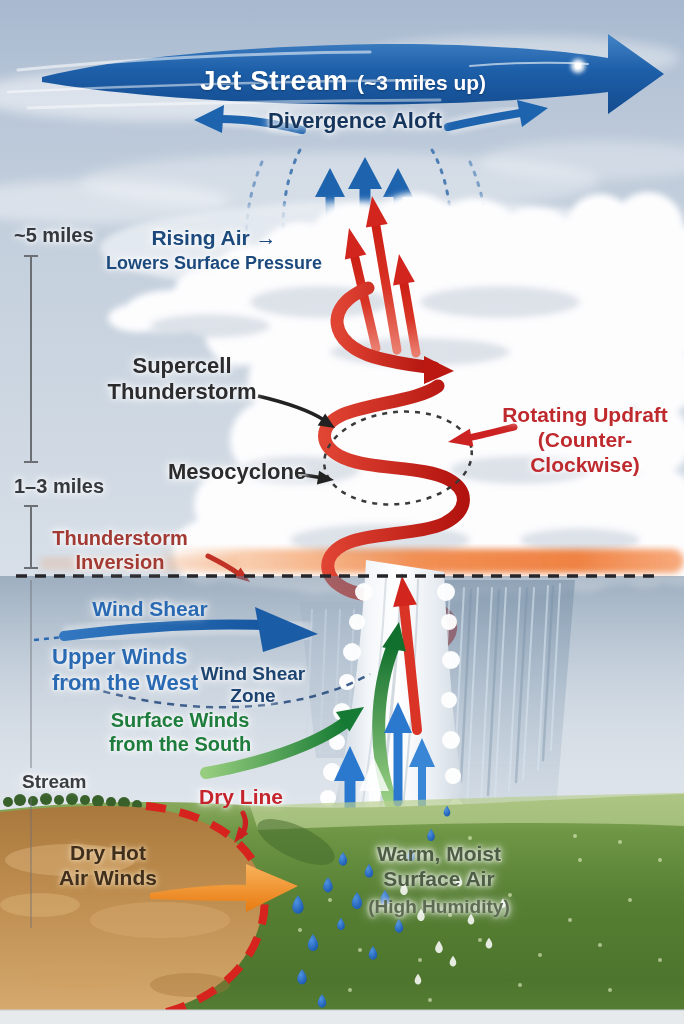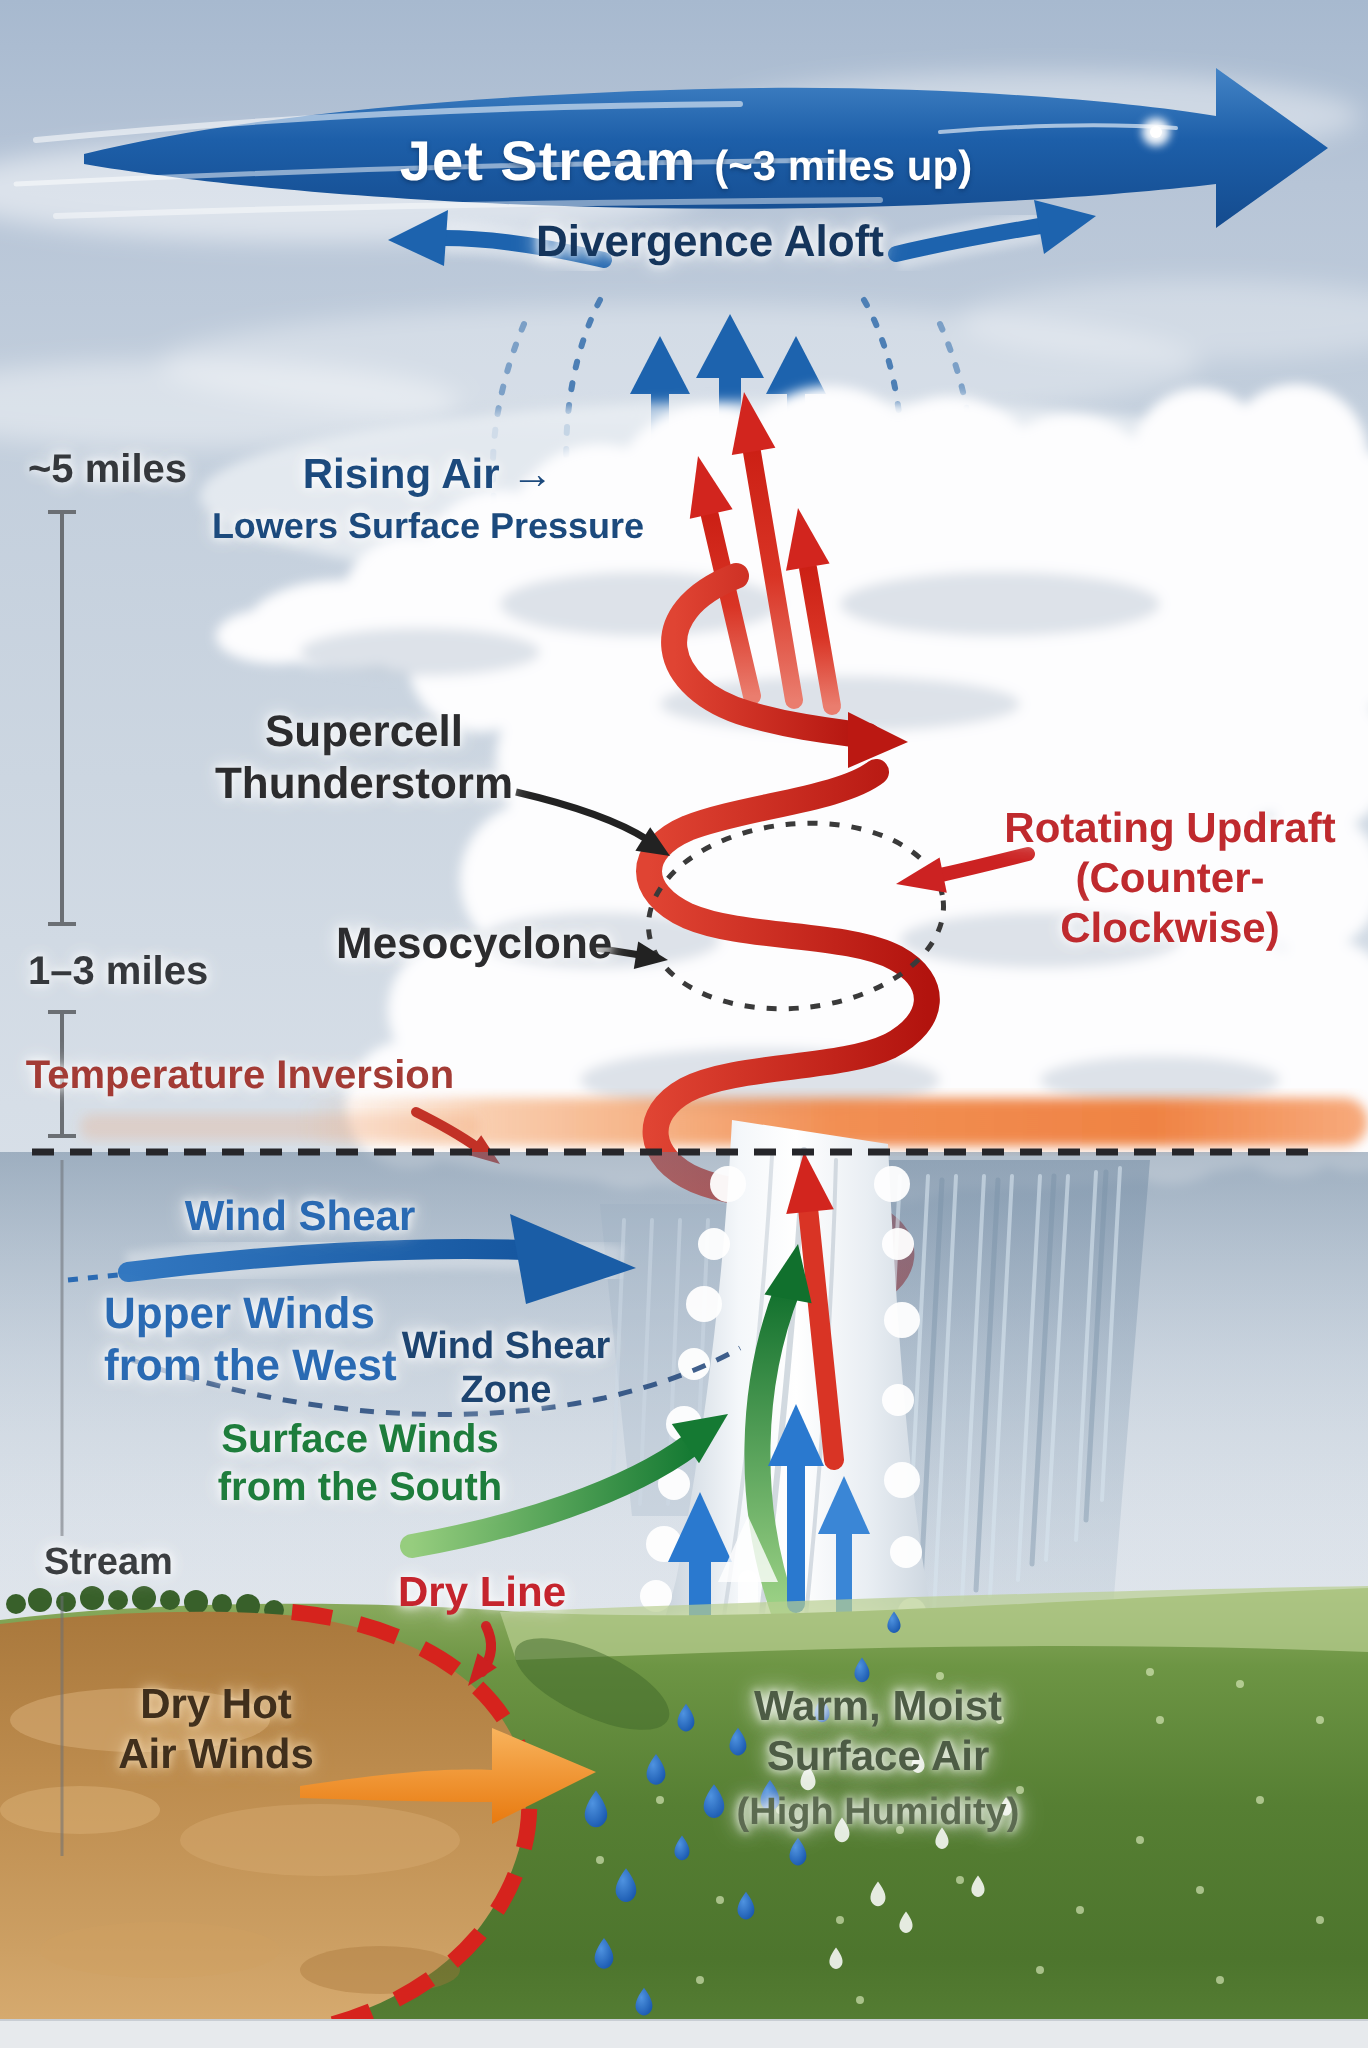--- a/index.html
+++ b/index.html
@@ -494,21 +494,21 @@
 <div class="lbl halo divergence">Divergence Aloft</div>
 <div class="lbl halo rising1">Rising Air →</div>
 <div class="lbl halo rising2">Lowers Surface Pressure</div>
 <div class="lbl halo alt5">~5 miles</div>
 <div class="lbl halo supercell">Supercell
 Thunderstorm</div>
 <div class="lbl halo meso">Mesocyclone</div>
 <div class="lbl halo rotating">Rotating Updraft
 (Counter-Clockwise)</div>
 <div class="lbl halo alt13">1–3 miles</div>
-<div class="lbl halo tempinv1">Temperature Inversion</div>
+<div class="lbl halo tempinv1">Thunderstorm Inversion</div>
 <div class="lbl halo windshear">Wind Shear</div>
 <div class="lbl halo upperwinds">Upper Winds
 from the West</div>
 <div class="lbl halo shearzone">Wind Shear
 Zone</div>
 <div class="lbl halo surfwinds">Surface Winds
 from the South</div>
 <div class="lbl halo surface">Stream</div>
 <div class="lbl halo dryline">Dry Line</div>
 <div class="lbl dryhot">Dry Hot

